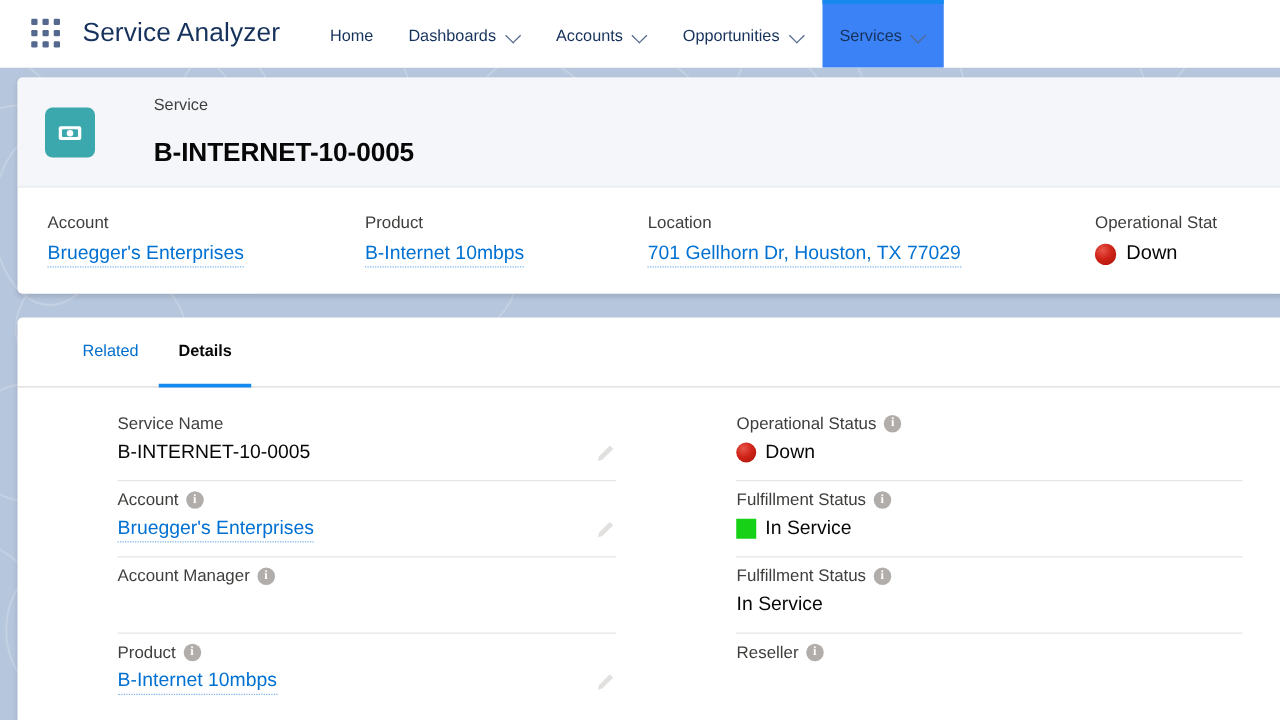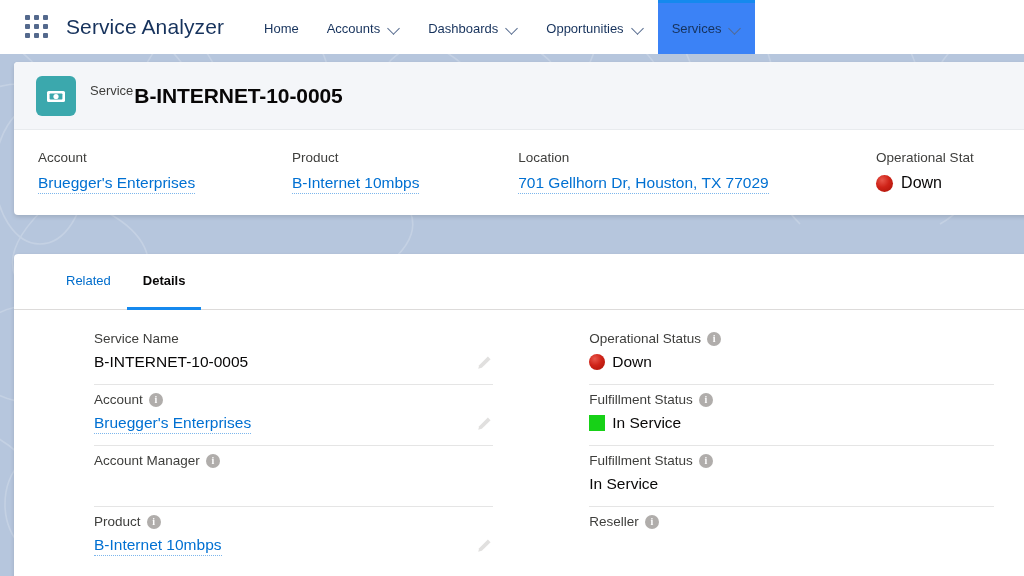--- a/index.html
+++ b/index.html
@@ -150,21 +150,21 @@
   .record-icon {
     width: 40px; height: 40px;
     border-radius: 6px;
     background: #3ba8ad;
     display: flex;
     align-items: center;
     justify-content: center;
     flex: none;
   }
 
-  .record-titles { display: flex; gap: 1px; }
+  .record-titles { display: flex; flex-direction: column; gap: 18px; margin-left: 33px; }
   .record-kicker { font-size: 13px; color: #3e3e3c; line-height: 16px; }
   .record-title {
     font-size: 21px;
     font-weight: bold;
     color: #080707;
     line-height: 26px;
     letter-spacing: -.1px;
   }
 
   .record-fields {
@@ -323,25 +323,25 @@
       <span></span>
       <span></span>
   </div>
   <div class="app-name">Service Analyzer</div>
 
   <div class="nav-items">
     <div class="nav-item first">
       <span>Home</span>
     </div>
     <div class="nav-item">
+      <span>Dashboards</span>
+      <span class="chev"></span>
+    </div>
+    <div class="nav-item">
       <span>Accounts</span>
-      <span class="chev"></span>
-    </div>
-    <div class="nav-item">
-      <span>Dashboards</span>
       <span class="chev"></span>
     </div>
     <div class="nav-item">
       <span>Opportunities</span>
       <span class="chev"></span>
     </div>
     <div class="nav-item active">
       <span>Services</span>
       <span class="chev"></span>
     </div>

